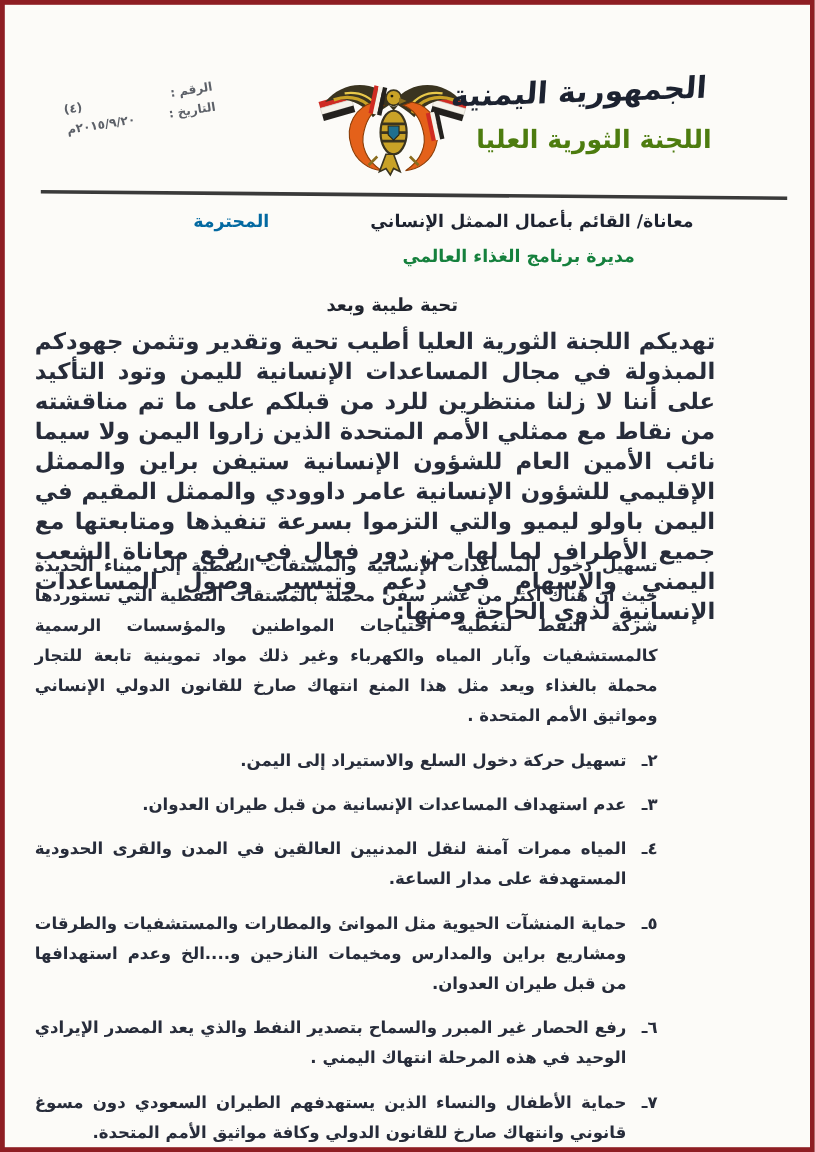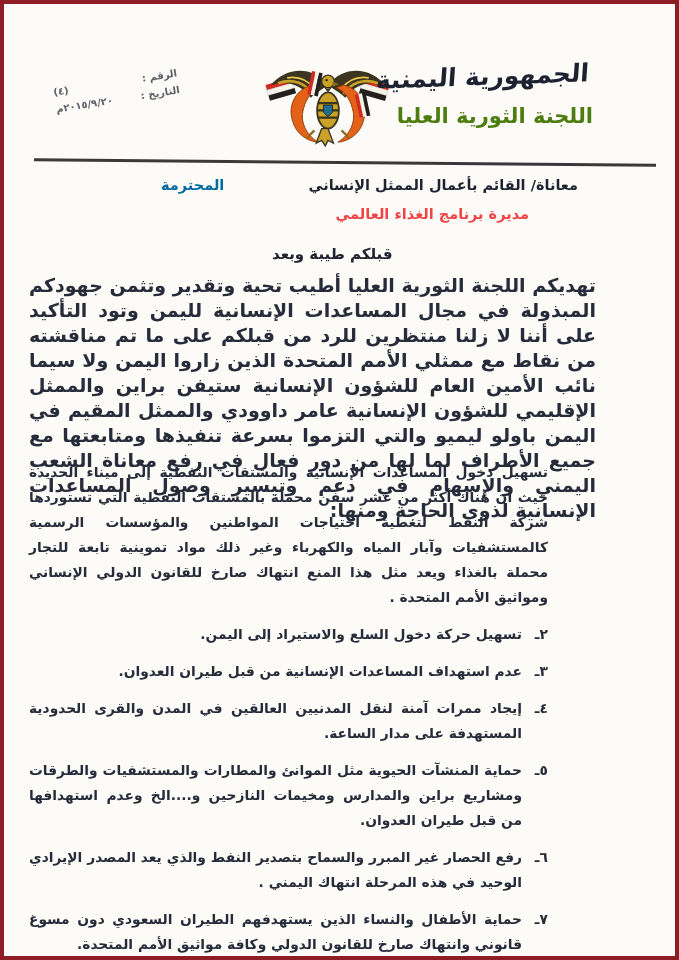--- a/index.html
+++ b/index.html
@@ -35,21 +35,21 @@
     white-space:nowrap;
   }
   .emblem{left:256px;top:50px;}
   .rule{
     left:30px;top:157px;width:622px;height:2.5px;
     background:#3a3a3a;transform:rotate(0.5deg);
   }
   
   .attn-line1{right:97px;top:173px;font-size:14.5px;font-weight:700;color:#1e2330;white-space:nowrap;}
   .honorific{left:157px;top:173px;font-size:14.5px;font-weight:700;color:#0369a1;white-space:nowrap;}
-  .attn-line2{right:146px;top:202px;font-size:14.5px;font-weight:700;color:#ef4444;white-space:nowrap;}
+  .attn-line2{right:146px;top:202px;font-size:14.5px;font-weight:700;color:#15803d;white-space:nowrap;}
   .greeting{left:268px;top:241px;font-size:15px;font-weight:700;color:#20242f;white-space:nowrap;}
   
   .para{
     right:79px;left:25px;top:269px;
     font-size:19px;font-weight:700;color:#272c3a;
     line-height:25px;text-align:justify;
   }
   .items{
     right:127px;left:25px;top:456px;
     font-size:13.8px;font-weight:700;color:#272c3a;
@@ -130,21 +130,21 @@
 
   <div class="abs republic-title">الجمهورية اليمنية</div>
   <div class="abs committee-title">اللجنة الثورية العليا</div>
 
   <div class="abs rule"></div>
 
   <div class="abs attn-line1">معاناة/ القائم بأعمال الممثل الإنساني</div>
   <div class="abs honorific">المحترمة</div>
   <div class="abs attn-line2">مديرة برنامج الغذاء العالمي</div>
 
-  <div class="abs greeting">قبلكم طيبة وبعد</div>
+  <div class="abs greeting">تحية طيبة وبعد</div>
 
   <div class="abs para">تهديكم اللجنة الثورية العليا أطيب تحية وتقدير وتثمن جهودكم المبذولة في مجال المساعدات الإنسانية لليمن وتود التأكيد على أننا لا زلنا منتظرين للرد من قبلكم على ما تم مناقشته من نقاط مع ممثلي الأمم المتحدة الذين زاروا اليمن ولا سيما نائب الأمين العام للشؤون الإنسانية ستيفن براين والممثل الإقليمي للشؤون الإنسانية عامر داوودي والممثل المقيم في اليمن باولو ليميو والتي التزموا بسرعة تنفيذها ومتابعتها مع جميع الأطراف لما لها من دور فعال في رفع معاناة الشعب اليمني والإسهام في دعم وتيسير وصول المساعدات الإنسانية لذوي الحاجة ومنها:</div>
 
   <div class="abs items">
 
       <div class="item">
         <span class="item-text">تسهيل دخول المساعدات الإنسانية والمشتقات النفطية إلى ميناء الحديدة حيث أن هناك أكثر من عشر سفن محملة بالمشتقات النفطية التي تستوردها شركة النفط لتغطية احتياجات المواطنين والمؤسسات الرسمية كالمستشفيات وآبار المياه والكهرباء وغير ذلك مواد تموينية تابعة للتجار محملة بالغذاء ويعد مثل هذا المنع انتهاك صارخ للقانون الدولي الإنساني ومواثيق الأمم المتحدة .</span>
       </div>
 
       <div class="item">
@@ -152,21 +152,21 @@
         <span class="item-text">تسهيل حركة دخول السلع والاستيراد إلى اليمن.</span>
       </div>
 
       <div class="item">
         <span class="item-num">٣ـ</span>
         <span class="item-text">عدم استهداف المساعدات الإنسانية من قبل طيران العدوان.</span>
       </div>
 
       <div class="item">
         <span class="item-num">٤ـ</span>
-        <span class="item-text">إيجاد ممرات آمنة لنقل المدنيين العالقين في المدن والقرى الحدودية المستهدفة على مدار الساعة.</span>
+        <span class="item-text">المياه ممرات آمنة لنقل المدنيين العالقين في المدن والقرى الحدودية المستهدفة على مدار الساعة.</span>
       </div>
 
       <div class="item">
         <span class="item-num">٥ـ</span>
         <span class="item-text">حماية المنشآت الحيوية مثل الموانئ والمطارات والمستشفيات والطرقات ومشاريع براين والمدارس ومخيمات النازحين و....الخ وعدم استهدافها من قبل طيران العدوان.</span>
       </div>
 
       <div class="item">
         <span class="item-num">٦ـ</span>
         <span class="item-text">رفع الحصار غير المبرر والسماح بتصدير النفط والذي يعد المصدر الإيرادي الوحيد في هذه المرحلة انتهاك اليمني .</span>

